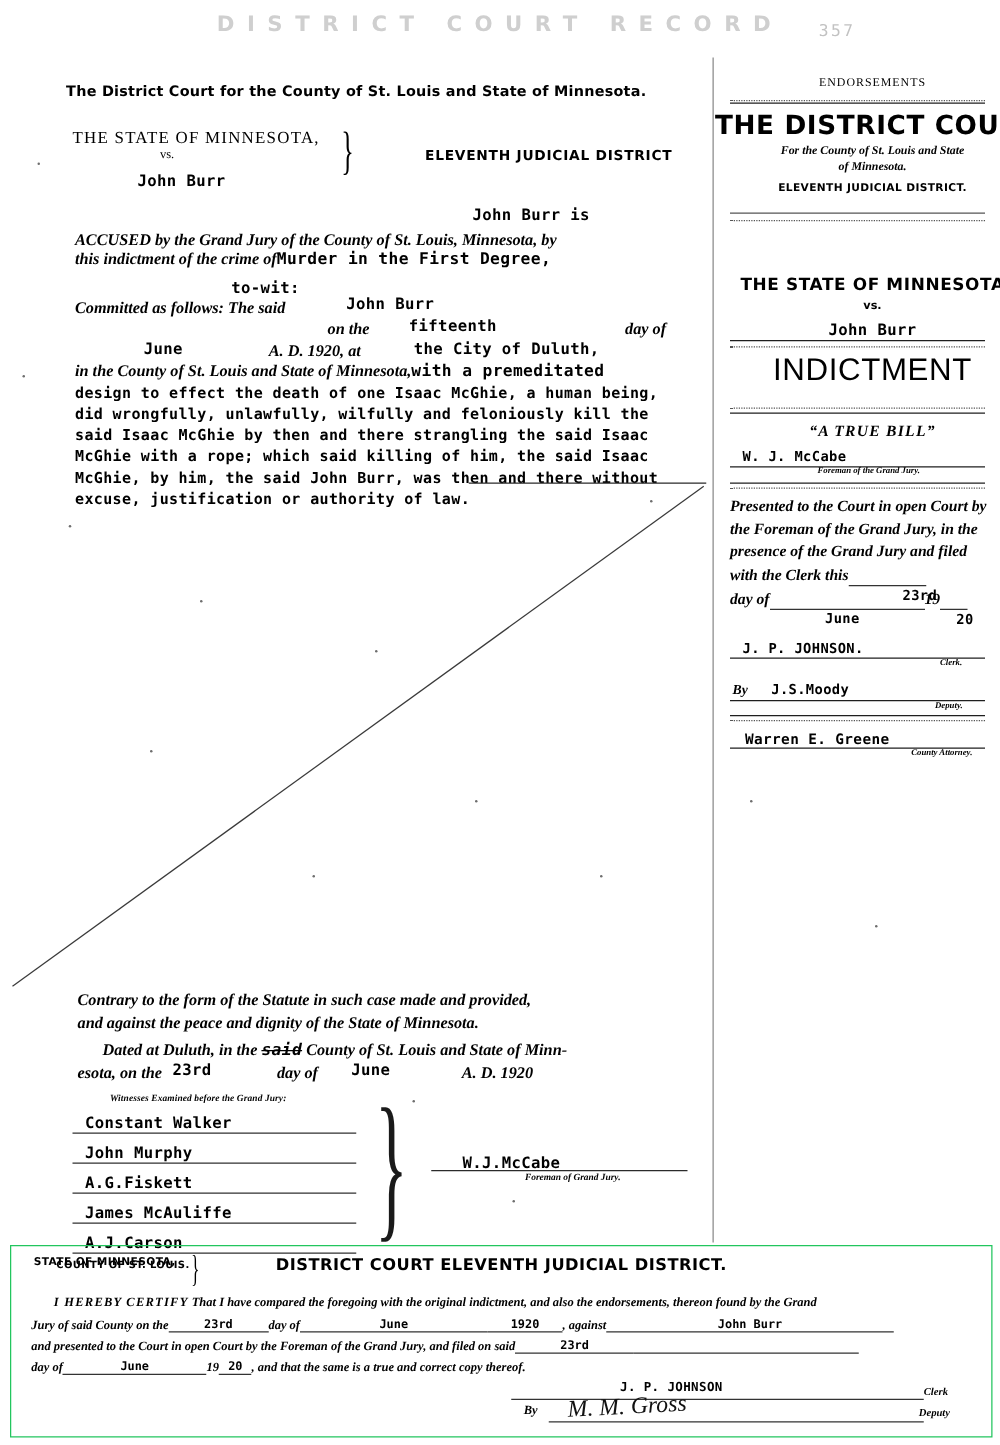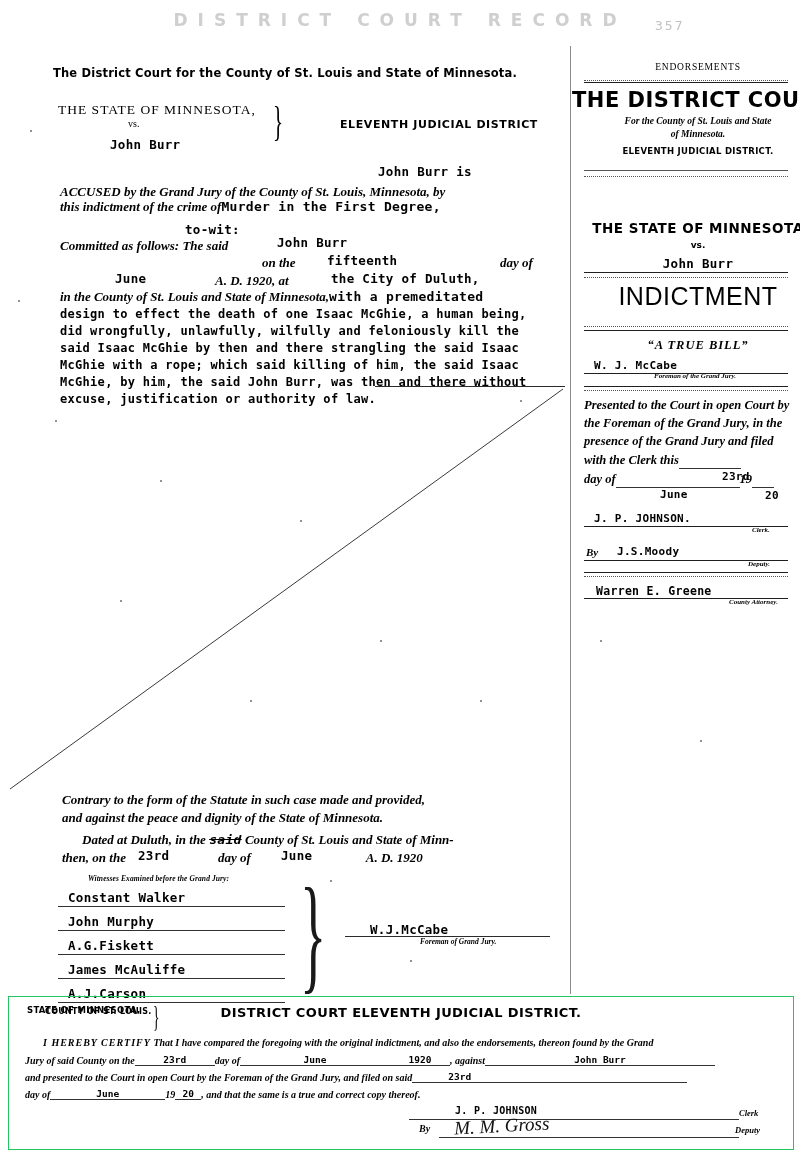--- a/index.html
+++ b/index.html
@@ -250,21 +250,21 @@
   .c-l1 { top: 40px; left: 34px; }
   .c-l2 { top: 57px; left: 16px; }
   .c-l3 { top: 74px; left: 16px; }
   .c-l4 { top: 91px; left: 16px; }
   .cu {
     display: inline-block; border-bottom: 1px solid #333;
     vertical-align: bottom; text-align: center;
     font-family: "DejaVu Sans Mono", monospace;
     font-weight: bold; font-style: normal; font-size: 9.5px;
   }
-  .c-johnson { top: 108px; left: 446px; font-size: 10px; }
+  .c-johnson { top: 108px; left: 487px; font-size: 10px; }
   .c-clerkcap { top: 111px; left: 730px; font-size: 8.5px; }
   .c-clerkline {
     position: absolute; top: 122px; left: 400px; width: 330px;
     height: 1px; background: #333;
   }
   .c-by { top: 126px; left: 410px; font-size: 10px; }
   .c-sig {
     top: 118px; left: 445px;
     font-family: "Liberation Serif", serif; font-style: italic;
     font-size: 19px; color: #111;
@@ -339,21 +339,21 @@
 
     <div style="position:absolute;top:342px;left:375px;width:190px;height:1px;background:#2a2a2a;"></div>
 
     <svg id="zline" viewBox="0 0 570 950" preserveAspectRatio="none">
       <line x1="563" y1="345" x2="10" y2="745" stroke="#3a3a3a" stroke-width="1"></line>
     </svg>
 
     <div class="abs l-contrary1 pf">Contrary to the form of the Statute in such case made and provided,</div>
     <div class="abs l-contrary2 pf">and against the peace and dignity of the State of Minnesota.</div>
     <div class="abs l-dated1 pf"><span>Dated at Duluth, in the</span> <span class="tw strike">said</span> <span>County of St. Louis and State of Minn-</span></div>
-    <div class="abs l-dated2 pf"><span>then, on the</span><span style="display:inline-block;width:92px;"></span><span>day of</span><span style="display:inline-block;width:115px;"></span><span>A. D. 1920</span></div>
+    <div class="abs l-dated2 pf"><span>esota, on the</span><span style="display:inline-block;width:92px;"></span><span>day of</span><span style="display:inline-block;width:115px;"></span><span>A. D. 1920</span></div>
     <div class="abs l-d-23rd tw">23rd</div>
     <div class="abs l-d-june tw">June</div>
 
     <div class="abs l-witlabel pf">Witnesses Examined before the Grand Jury:</div>
 
     <div class="abs witname tw" style="top:846px;">Constant Walker</div>
     <div class="witline" style="top:862px;"></div>
     <div class="abs witname tw" style="top:870px;">John Murphy</div>
     <div class="witline" style="top:886px;"></div>
     <div class="abs witname tw" style="top:894px;">A.G.Fiskett</div>

